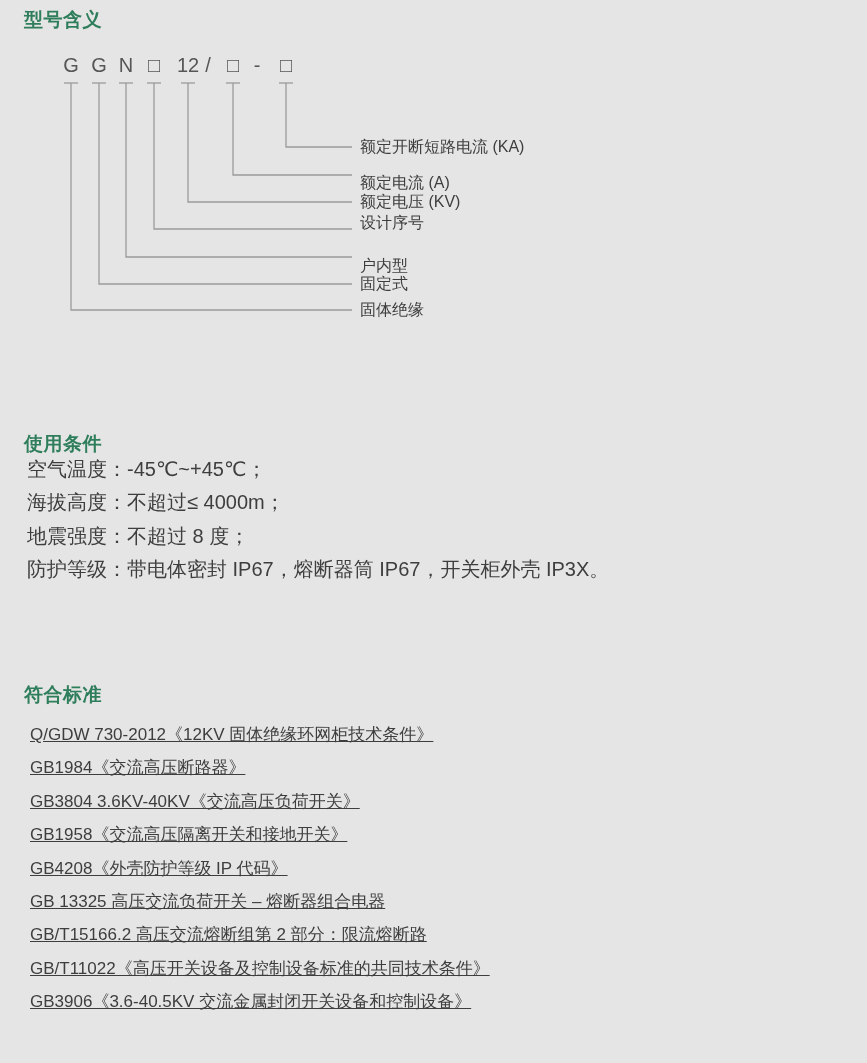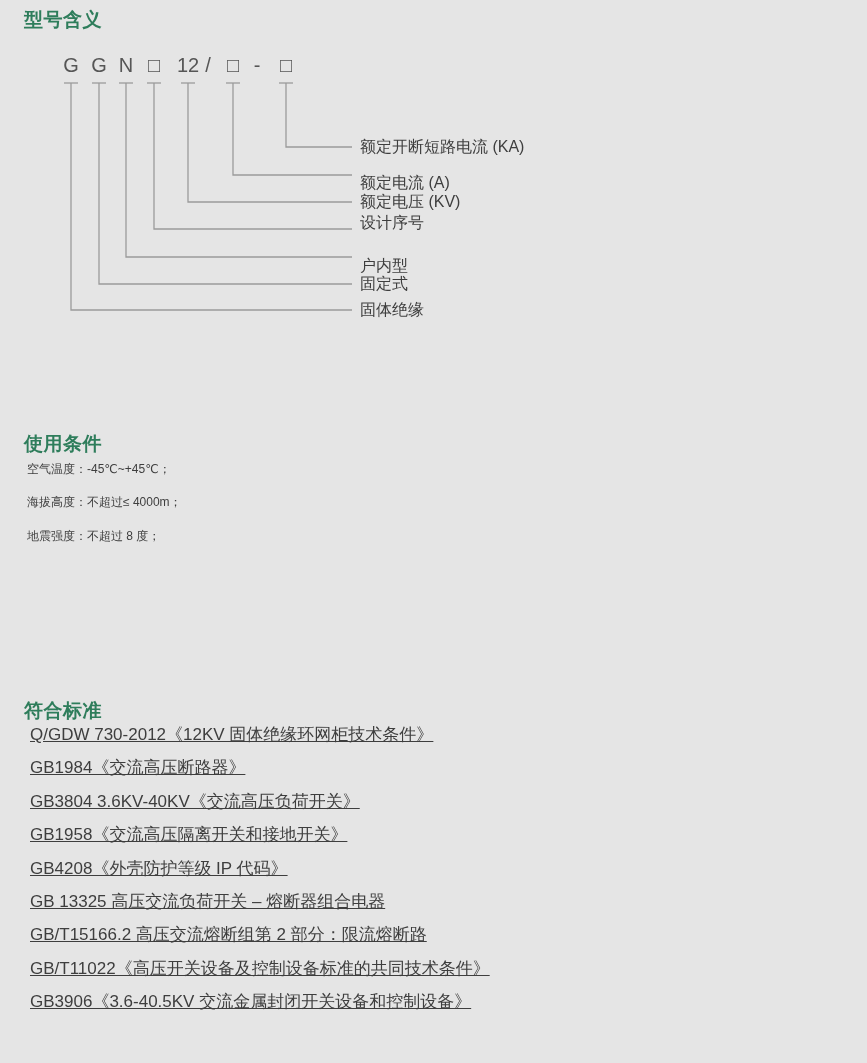--- a/index.html
+++ b/index.html
@@ -17,21 +17,21 @@
     margin: 0;
     font-size: 19px;
     font-weight: bold;
     color: #2e7d5b;
     line-height: 22px;
     letter-spacing: 0.5px;
     white-space: nowrap;
   }
   #model-heading { top: 9px; }
   #cond-heading  { top: 417px; margin-top: 16px; }
-  #std-heading   { top: 700px; }
+  #std-heading   { top: 684px; }
 
   .diagram {
     position: absolute;
     left: 0; top: 48px;
     width: 867px; height: 290px;
   }
   .diagram svg { position: absolute; left: 0; top: 0; }
   .mchar {
     position: absolute;
     top: 4px;
@@ -46,21 +46,21 @@
     left: 360px;
     height: 22px;
     line-height: 22px;
     font-size: 16px;
     color: #3e3e3e;
     white-space: nowrap;
   }
   .cond-list { position: absolute; left: 27px; top: 453px; }
   .cond-line {
     height: 33.4px; line-height: 33.4px;
-    font-size: 12px; color: #3e3e3e;
+    font-size: 20px; color: #3e3e3e;
     white-space: nowrap;
   }
   .std-list { position: absolute; left: 30px; top: 718px; }
   .std-line {
     height: 33.4px; line-height: 33.4px;
     font-size: 17px; color: #3e3e3e;
     white-space: nowrap;
     text-decoration: underline;
   }
 </style>
@@ -111,20 +111,21 @@
     <span class="dlabel" style="top:225px">固定式</span>
     <span class="dlabel" style="top:251px">固体绝缘</span>
   </div>
 
   <h2 class="sec-heading" id="cond-heading">使用条件</h2>
 
   <div class="cond-list">
     <div class="cond-line">空气温度：-45℃~+45℃；</div>
     <div class="cond-line">海拔高度：不超过≤ 4000m；</div>
     <div class="cond-line">地震强度：不超过 8 度；</div>
+    <div class="cond-line">防护等级：带电体密封 IP67，熔断器筒 IP67，开关柜外壳 IP3X。</div>
   </div>
 
   <h2 class="sec-heading" id="std-heading">符合标准</h2>
 
   <div class="std-list">
     <div class="std-line">Q/GDW 730-2012《12KV 固体绝缘环网柜技术条件》</div>
     <div class="std-line">GB1984《交流高压断路器》</div>
     <div class="std-line">GB3804 3.6KV-40KV《交流高压负荷开关》</div>
     <div class="std-line">GB1958《交流高压隔离开关和接地开关》</div>
     <div class="std-line">GB4208《外壳防护等级 IP 代码》</div>

